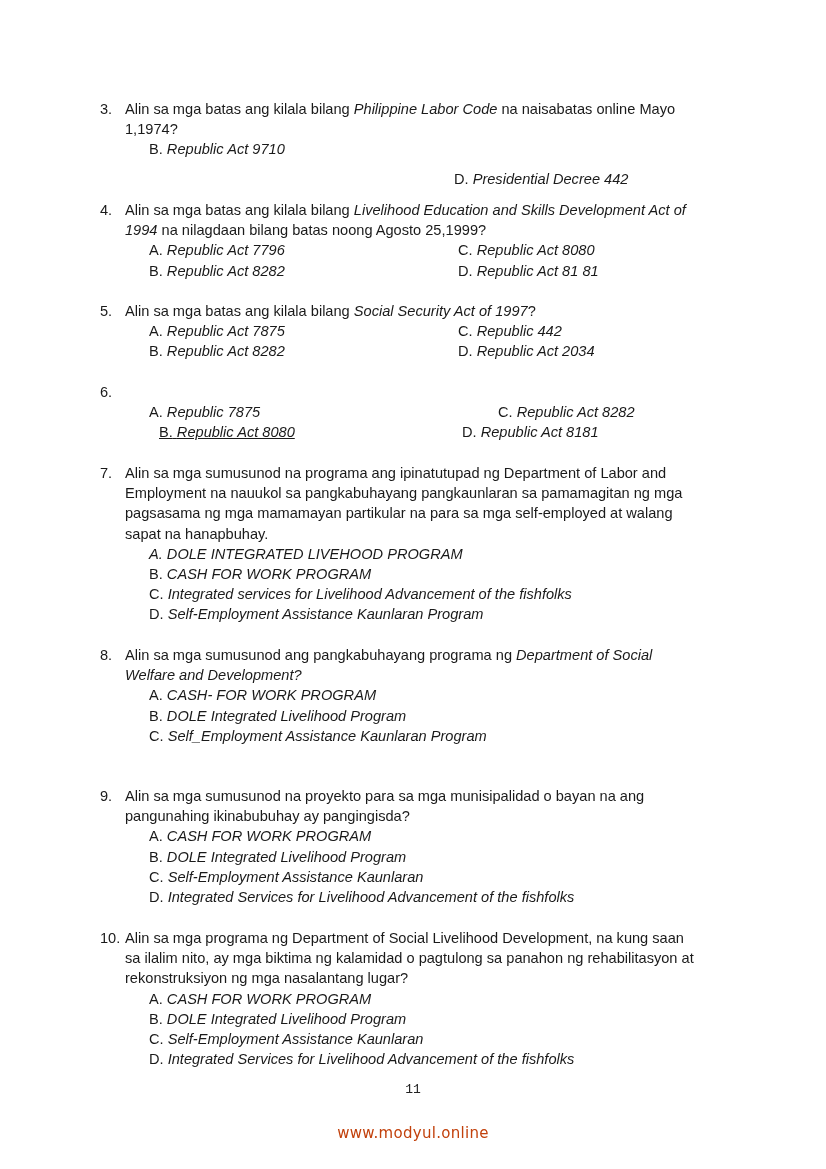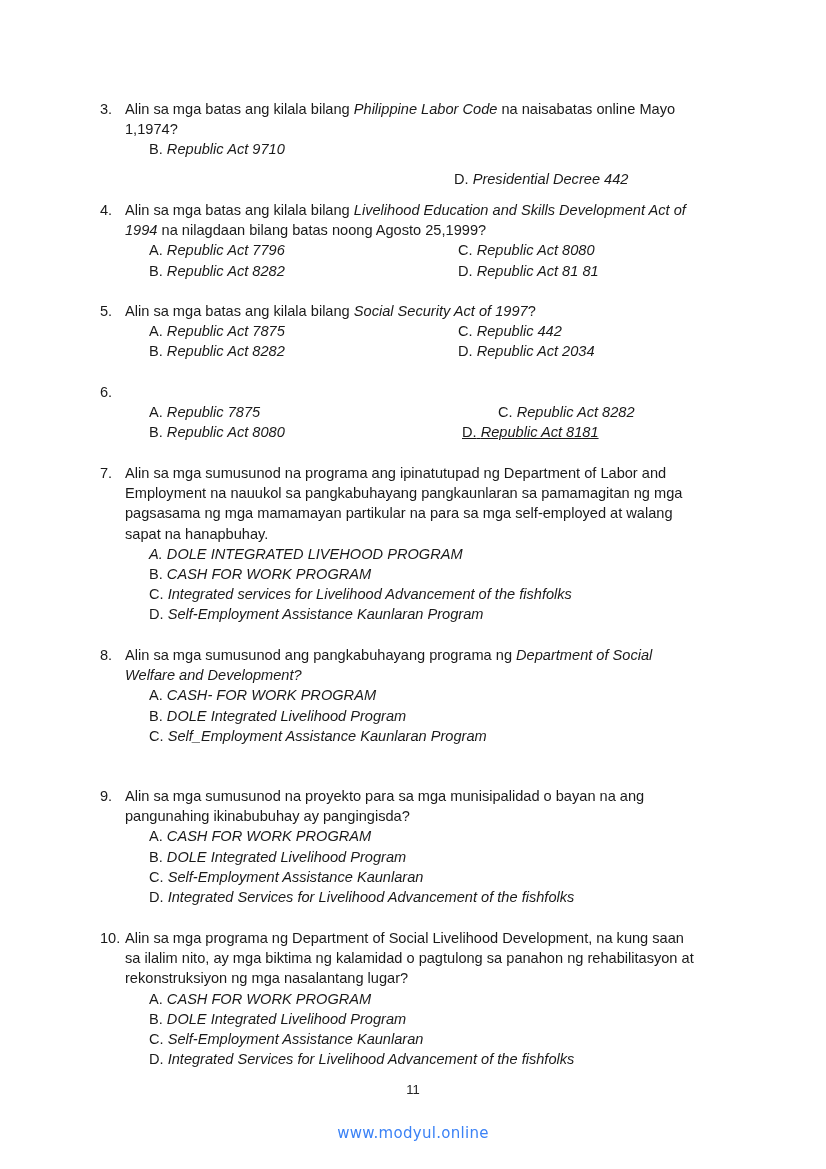--- a/index.html
+++ b/index.html
@@ -7,23 +7,23 @@
          font-family: "Liberation Sans", sans-serif; color: #1a1a1a; font-size: 14.6px; }
   .q { position: absolute; left: 100px; width: 640px; }
   .line { position: relative; height: 20.2px; line-height: 20.2px; white-space: nowrap; }
   .num { position: absolute; left: 0; }
   .stem { position: absolute; left: 25px; }
   .opt { position: absolute; }
   .lbl { font-style: normal; }
   .lbl.it { font-style: italic; }
   i, .it { font-style: italic; }
   .page-num { position: absolute; top: 1082px; left: 0; width: 826px; text-align: center;
-              font-family: Liberation Sans, sans-serif; font-size: 13px; color: #222; }
+              font-family: Liberation Mono, monospace; font-size: 13px; color: #222; }
   .watermark { position: absolute; top: 1124px; left: 0; width: 826px; text-align: center;
-               font-family: "DejaVu Sans", sans-serif; font-size: 15px; color: #3b82f6; letter-spacing: 0.3px; }
+               font-family: "DejaVu Sans", sans-serif; font-size: 15px; color: #c2410c; letter-spacing: 0.3px; }
 </style>
 </head>
 <body>
 
 <div id="doc">
     <div class="q" style="top: 99px;">
       <div class="line">
         <span class="num">3.</span>
         <span class="stem"><span>Alin sa mga batas ang kilala bilang </span><span class="it">Philippine Labor Code</span><span> na naisabatas online Mayo</span></span>
       </div>
@@ -68,22 +68,22 @@
     </div>
     <div class="q" style="top: 382px;">
       <div class="line">
         <span class="num">6.</span>
       </div>
       <div class="line">
         <span class="opt" style="left: 49px;"><span class="lbl">A.</span> <span class="it">Republic 7875</span></span>
         <span class="opt" style="left: 378px; margin-left: 20px;"><span class="lbl">C.</span> <span class="it">Republic Act 8282</span></span>
       </div>
       <div class="line">
-        <span class="opt" style="left: 49px;"><span class="lbl">B.</span> <span class="it">Republic Act 8080</span></span>
-        <span class="opt" style="left: 362px; text-decoration: underline;"><span class="lbl">D.</span> <span class="it">Republic Act 8181</span></span>
+        <span class="opt" style="left: 59px; text-decoration: underline;"><span class="lbl">B.</span> <span class="it">Republic Act 8080</span></span>
+        <span class="opt" style="left: 362px;"><span class="lbl">D.</span> <span class="it">Republic Act 8181</span></span>
       </div>
     </div>
     <div class="q" style="top: 463px;">
       <div class="line">
         <span class="num">7.</span>
         <span class="stem"><span>Alin sa mga sumusunod na programa ang ipinatutupad ng Department of Labor and</span></span>
       </div>
       <div class="line">
         <span class="stem"><span>Employment na nauukol sa pangkabuhayang pangkaunlaran sa pamamagitan ng mga</span></span>
       </div>

